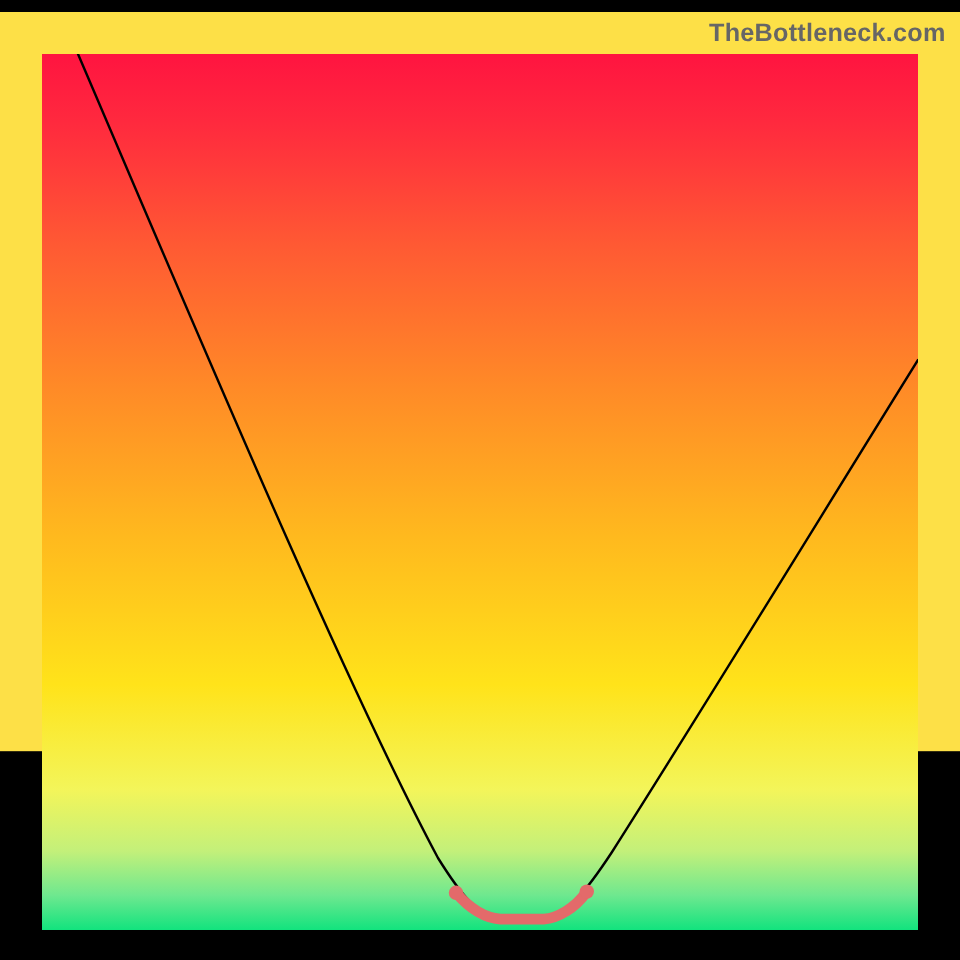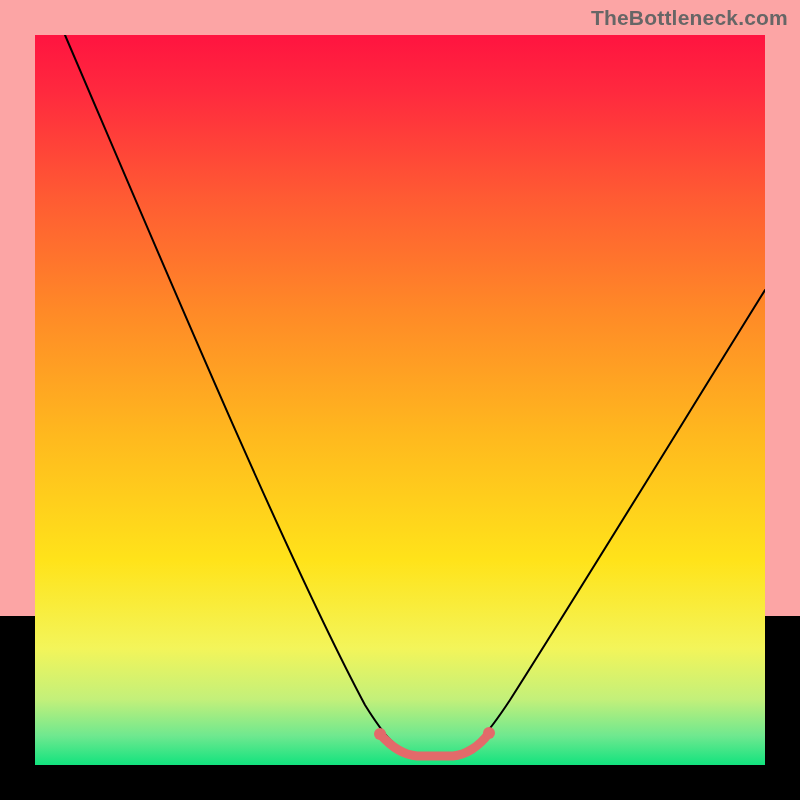--- a/index.html
+++ b/index.html
@@ -8,21 +8,22 @@
     width: 800px;
     height: 800px;
     background: #000;
     overflow: hidden;
     font-family: Arial, Helvetica, sans-serif;
   }
   .stage {
     position: relative;
     width: 800px;
     height: 616px;
-    background: #fca5a5;
+    background: #fde047;
+    margin-top: 10px;
   }
   .plot {
     position: absolute;
     left: 35px;
     top: 35px;
     width: 730px;
     height: 730px;
   }
   .watermark {
     position: absolute;

